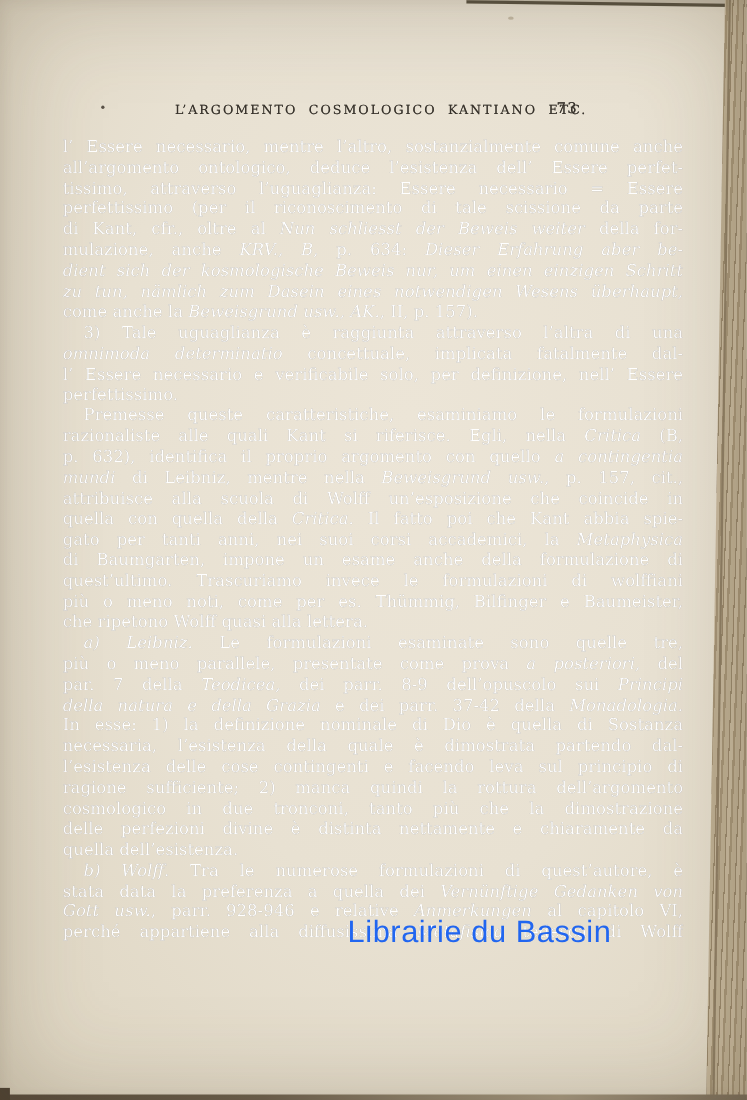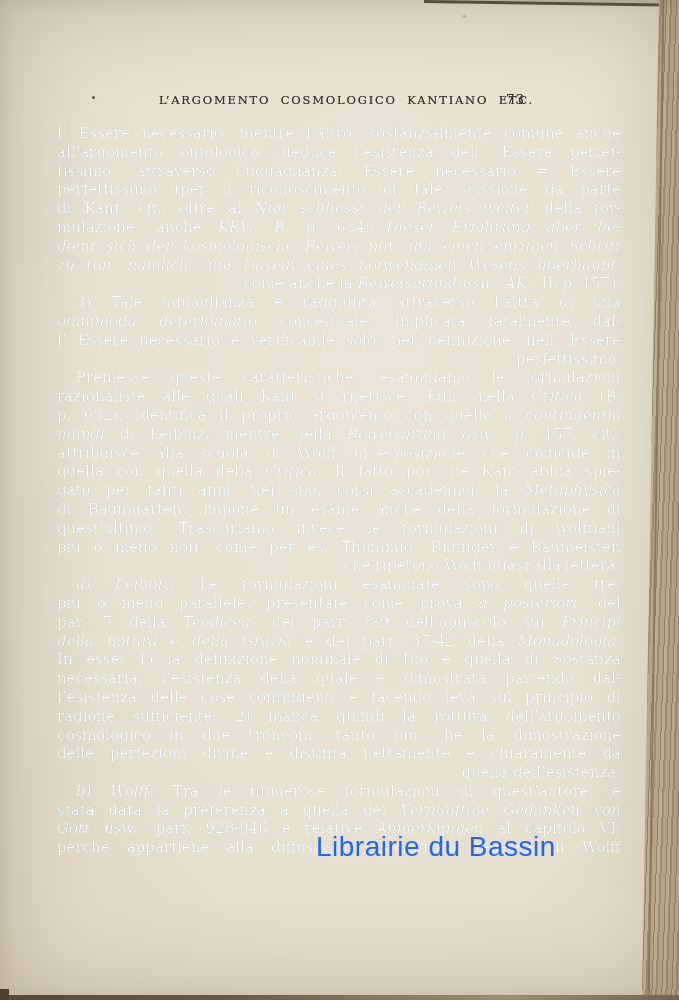--- a/index.html
+++ b/index.html
@@ -84,21 +84,21 @@
     color: #ffffff;
     font-size: 15px;
     text-shadow: 0 0 0.4px rgba(52,48,42,0.55);
   }
   .line {
     height: 18.8px; line-height: 18.8px;
     overflow: hidden;
     text-align: justify;
   }
   .line::after { content: ""; display: inline-block; width: 100%; height: 0; }
-  .line.last { text-align: right; }
+  .line.last { text-align: left; }
   .line.last::after { content: none; }
   .line.indent { padding-left: 19px; }
   .it { font-style: italic; }
 
   
   .watermark {
     position: absolute; left: 316px; top: 833px;
     font-family: "Liberation Sans", sans-serif;
     font-size: 28px; line-height: 1; letter-spacing: 0.5px;
     white-space: nowrap;

